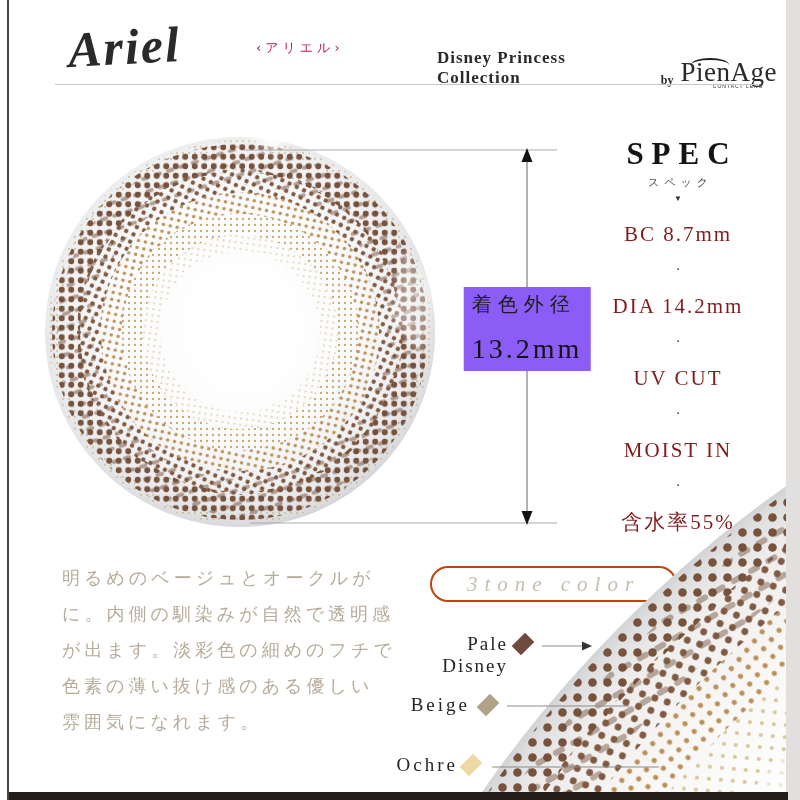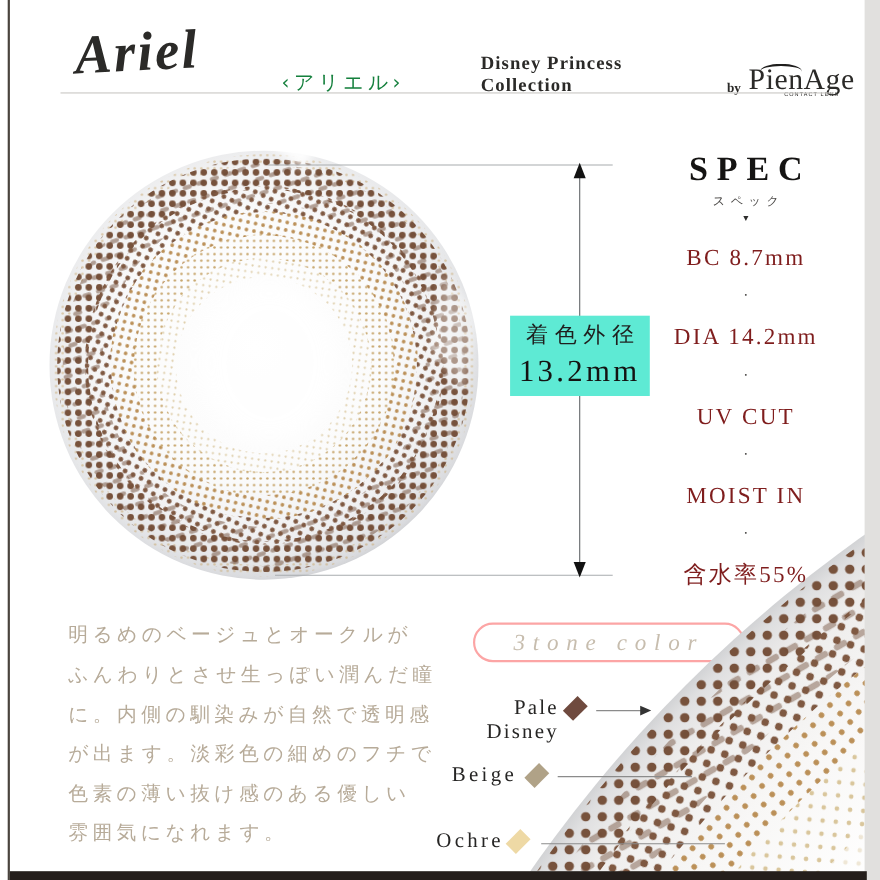--- a/index.html
+++ b/index.html
@@ -13,45 +13,45 @@
 
   
   .left-edge{left:7px;top:0;width:2px;height:800px;background:#4a443e;z-index:4;}
   .right-strip{left:786px;top:0;width:14px;height:800px;background:#e1e0de;z-index:4;}
   .footer-bar{left:9px;top:792px;width:779px;height:8px;background:#241e1b;z-index:4;}
 
   
   .hdr{z-index:2;}
   .script-name{left:68px;top:18px;font-size:50px;font-style:italic;font-weight:700;
     letter-spacing:2px;transform:rotate(-3deg);}
-  .name-ja{left:256px;top:63px;font-size:18px;letter-spacing:4px;
-    font-family:"DejaVu Sans",sans-serif;color:#15803d;}
+  .name-ja{left:256px;top:39px;font-size:13px;letter-spacing:4px;
+    font-family:"DejaVu Sans",sans-serif;color:#be185d;}
   .collection{left:437px;top:48px;width:340px;display:flex;align-items:flex-end;gap:7px;}
   .collection .coll-txt{font-size:17px;font-weight:700;letter-spacing:1px;}
   .collection .by{font-size:12px;font-weight:700;}
   .brand-wrap{position:relative;display:inline-block;}
   .brand{font-size:27px;letter-spacing:0.5px;font-weight:400;}
   .brand-arc{position:absolute;left:10px;top:1px;width:38px;height:12px;
     border-top:2px solid #1f1e1d;border-radius:50% 50% 0 0;}
   .brand-sub{position:absolute;right:14px;bottom:-1px;font-size:5px;letter-spacing:1px;
     font-family:"Liberation Sans",sans-serif;color:#2a2927;white-space:nowrap;}
   .hdr-divider{left:55px;top:84px;width:703px;height:1px;background:#c9c7c3;}
 
   
   #art{left:0;top:0;z-index:1;}
-  .pill{left:430px;top:566px;width:243px;height:32px;border:2px solid #fca5a5;
+  .pill{left:430px;top:566px;width:243px;height:32px;border:2px solid #c2410c;
     border-radius:19px;z-index:0;display:flex;align-items:center;justify-content:center;}
   .pill span{font-size:21px;font-style:italic;letter-spacing:7px;color:#c7bdae;}
 
   
-  .meas-label{left:527px;top:287px;transform:translateX(-50%);background:#5eead4;
-    padding:4px 8px 6px;text-align:right;z-index:2;}
+  .meas-label{left:527px;top:287px;transform:translateX(-50%);background:#8b5cf6;
+    padding:4px 8px 6px;text-align:left;z-index:2;}
   .meas-label .m-ja{font-size:20px;letter-spacing:6px;font-family:"DejaVu Sans",sans-serif;
     color:#1f1e1d;white-space:nowrap;}
-  .meas-label .m-val{font-size:28px;letter-spacing:3px;margin-top:4px;color:#141312;}
+  .meas-label .m-val{font-size:28px;letter-spacing:3px;margin-top:15px;color:#141312;}
 
   
   .spec{left:578px;top:136px;width:200px;text-align:center;z-index:2;}
   .spec-title{font-size:31px;font-weight:700;letter-spacing:8px;text-indent:8px;color:#151413;}
   .spec-sub{font-size:11px;letter-spacing:5px;text-indent:5px;color:#4c4a48;margin-top:3px;
     font-family:"DejaVu Sans",sans-serif;}
   .spec-pointer{font-size:8px;color:#2e2d2c;margin-top:4px;}
   .spec-item{font-size:21px;letter-spacing:2px;color:#7f1d1d;margin-top:0;height:36px;
     line-height:36px;}
   .spec-item.first{margin-top:13px;}
@@ -209,21 +209,20 @@
   <div class="spec-dot">·</div>
   <div class="spec-item">UV CUT</div>
   <div class="spec-dot">·</div>
   <div class="spec-item">MOIST IN</div>
   <div class="spec-dot">·</div>
   <div class="spec-item">含水率55%</div>
 </div>
 
 <div class="abs desc">
   <div>明るめのベージュとオークルが</div>
-  <div>ふんわりとさせ生っぽい潤んだ瞳</div>
   <div>に。内側の馴染みが自然で透明感</div>
   <div>が出ます。淡彩色の細めのフチで</div>
   <div>色素の薄い抜け感のある優しい</div>
   <div>雰囲気になれます。</div>
 </div>
 
 <div class="abs tone-label lbl-pale">Pale Disney</div>
 <div class="abs diamond dia-pale" style="background: rgb(111, 74, 62);"></div>
 <div class="abs tone-label lbl-beige">Beige</div>
 <div class="abs diamond dia-beige" style="background: rgb(176, 162, 135);"></div>

